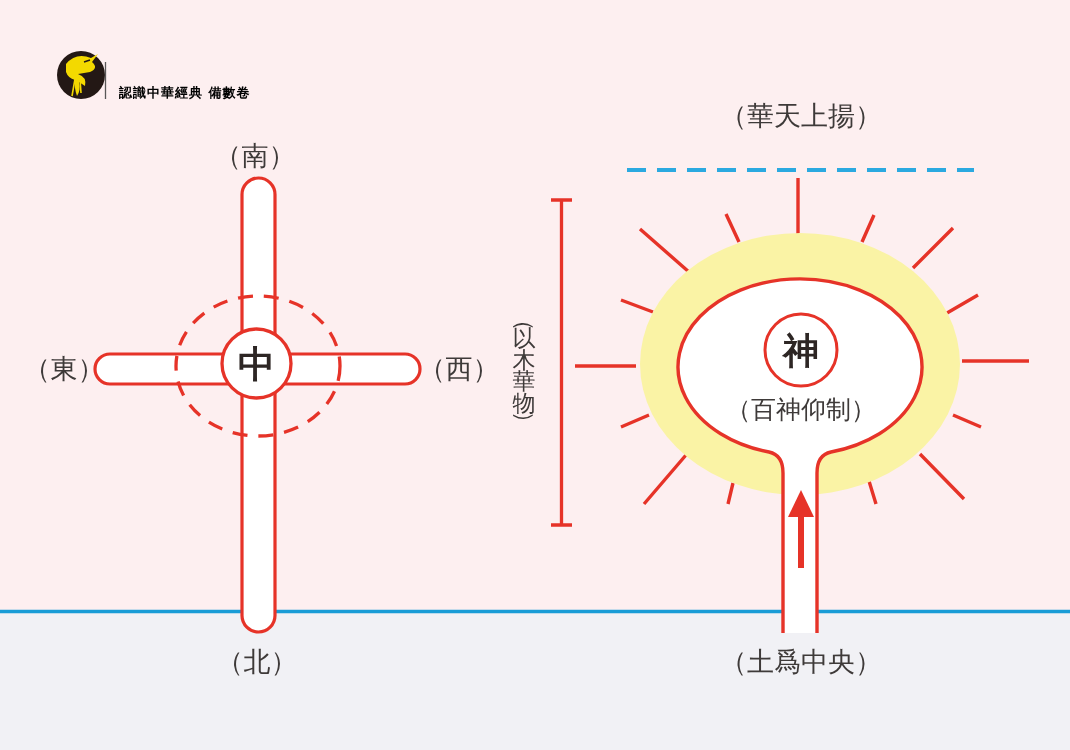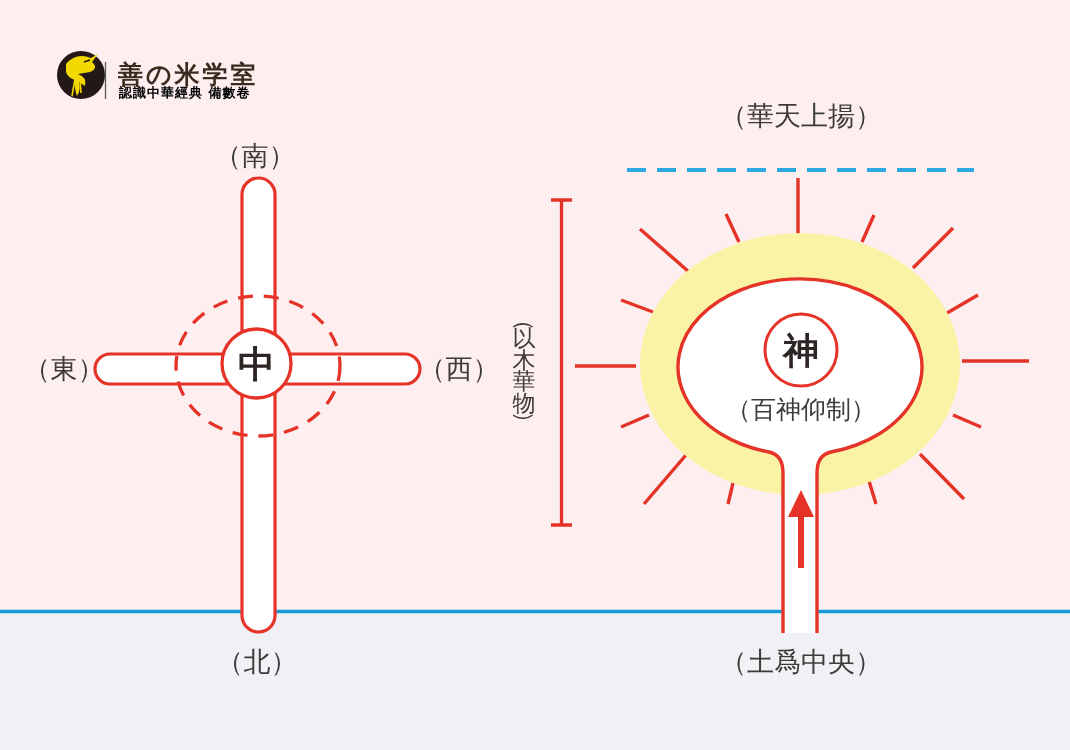--- a/index.html
+++ b/index.html
@@ -54,21 +54,20 @@
       <path d="M783 633 L783 473 Q783 455 769 452 A122 88 0 1 1 831 452 Q817 455 817 473 L817 633" fill="#ffffff" stroke="#e63328" stroke-width="3.4"></path>
       <path d="M551 200 L572 200 M561.5 200 L561.5 525 M551 525 L572 525" fill="none" stroke="#e63328" stroke-width="3.3"></path>
       <line x1="801" y1="568" x2="801" y2="512" stroke="#e63328" stroke-width="6"></line>
       <path d="M801 490 L788 517 L814 517 Z" fill="#e63328"></path>
       <circle cx="801" cy="350" r="36" fill="#ffffff" stroke="#e63328" stroke-width="3"></circle>
     </g>
   </svg>
 
   
   <div class="overlay">
-    <div class="logo-title">善の米学室</div>
     <div class="logo-subtitle">認識中華經典 備數卷</div>
 
     <div class="lbl" style="left:255px;top:156px;">（南）</div>
     <div class="lbl" style="left:64px;top:369px;">（東）</div>
     <div class="lbl" style="left:459px;top:369px;">（西）</div>
     <div class="lbl" style="left:257px;top:662px;">（北）</div>
     <div class="glyph" style="left:256.5px;top:364.5px;font-size:37px;">中</div>
 
     <div class="lbl" style="left:801px;top:116px;">（華天上揚）</div>
     <div class="vlabel">

